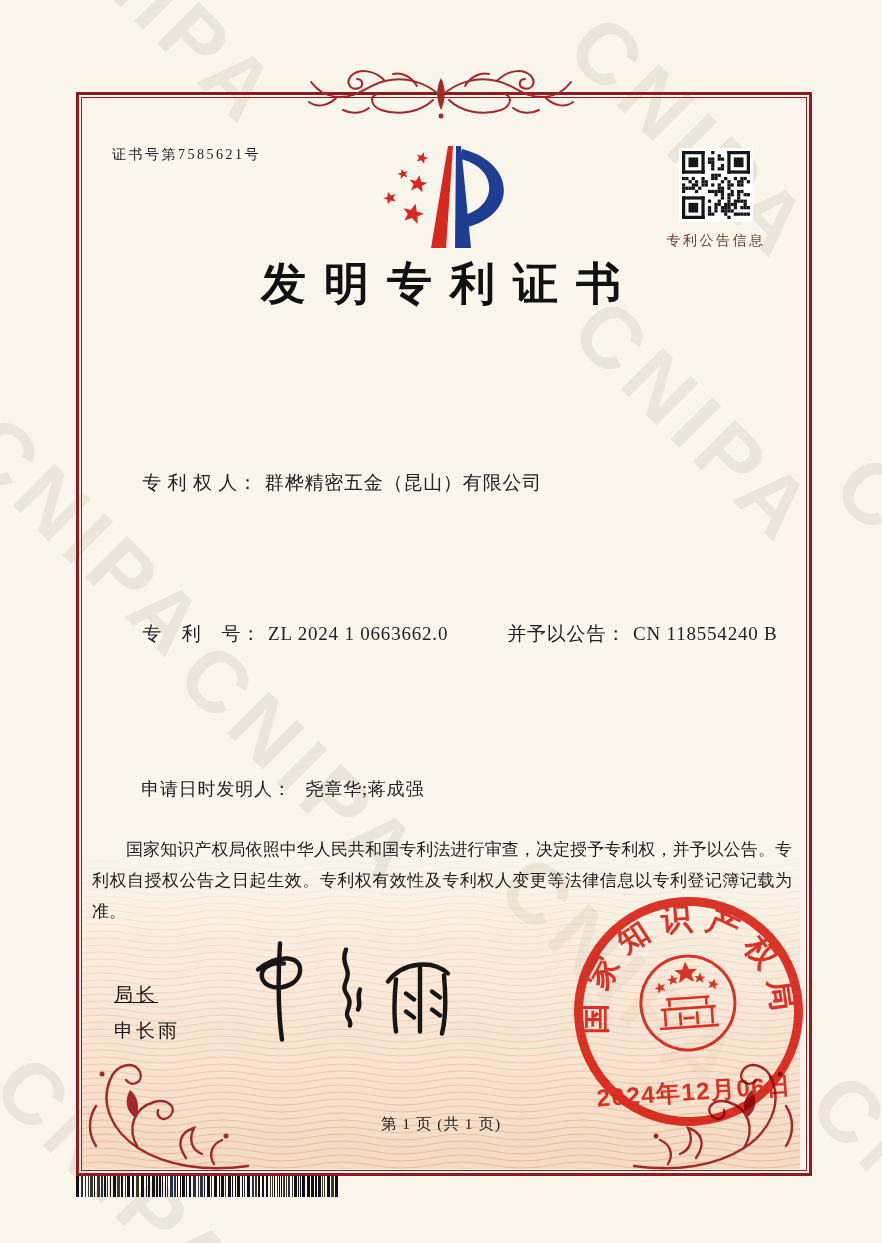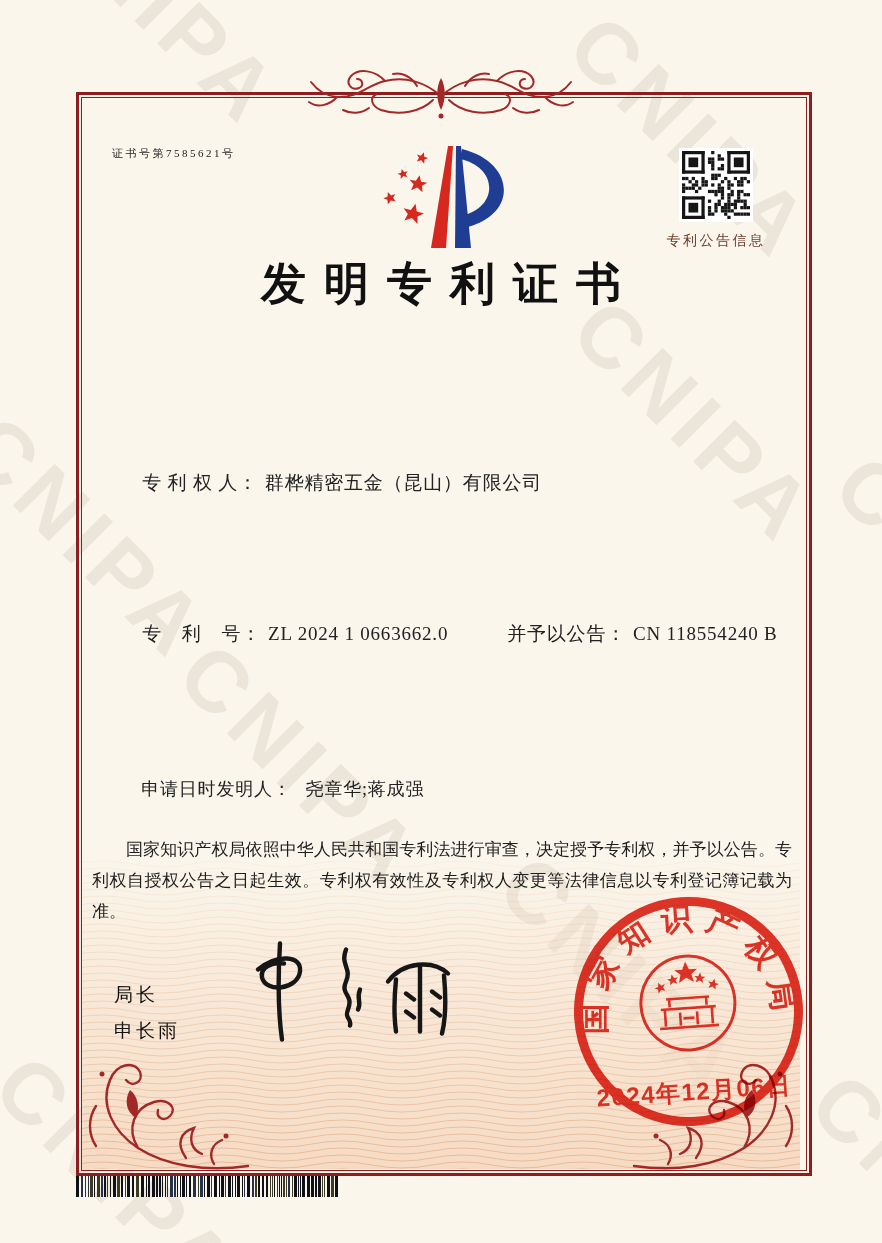--- a/index.html
+++ b/index.html
@@ -14,41 +14,41 @@
   
   .frame{position:absolute;left:76px;top:92px;width:730px;height:1078px;
          border:3.5px solid #8f1d1d;}
   .frame::after{content:"";position:absolute;inset:2px;border:1.5px solid #8f1d1d;}
 
   
   .waves-region{position:absolute;left:82px;top:858px;width:718px;height:311px;
     background:linear-gradient(180deg, rgba(247,226,208,0) 0%, rgba(247,221,199,0.55) 45%, #f6dbc4 100%);
     overflow:hidden;pointer-events:none;}
 
-  .cert-no{position:absolute;left:112px;top:146px;font-size:11px;letter-spacing:2.5px;color:#1c1c1c;}
+  .cert-no{position:absolute;left:112px;top:146px;font-size:14px;letter-spacing:2.5px;color:#1c1c1c;}
 
   .logo{position:absolute;left:358px;top:136px;width:150px;height:122px;}
 
   .qr-block{position:absolute;left:658px;top:148px;width:116px;text-align:center;}
   .qr-frame{display:inline-block;background:#ffffff;padding:3px;line-height:0;}
   .qr-caption{margin-top:9px;font-size:14px;letter-spacing:2.5px;color:#6e3a2a;}
 
   .title{position:absolute;left:0;right:0;top:254px;text-align:center;
          font-size:45px;font-weight:700;letter-spacing:18px;text-indent:18px;color:#111;}
 
   .row{position:absolute;left:120px;font-size:19px;color:#222;white-space:pre;letter-spacing:0.8px;}
   .row .val{padding-left:7px;}
   .row.wide-gap .val{padding-left:14px;}
   .col2{left:485px;}
 
   .legal{position:absolute;left:92px;top:834px;width:700px;font-size:17px;line-height:31px;
          text-align:justify;text-indent:2em;color:#1d1d1d;}
 
   .sig-title{position:absolute;left:114px;top:982px;font-family:"Liberation Sans", sans-serif;
-             font-size:19px;letter-spacing:3px;color:#111;font-weight:500;}
+             font-size:19px;letter-spacing:3px;color:#111;font-weight:500;text-decoration:underline;}
   .sig-name{position:absolute;left:114px;top:1018px;font-family:"Liberation Sans", sans-serif;
             font-size:19px;letter-spacing:3px;color:#111;font-weight:500;}
   .sig-hand{position:absolute;left:228px;top:930px;width:250px;height:118px;}
 
   .seal{position:absolute;left:570px;top:893px;width:237px;height:237px;
         transform:rotate(-4deg);opacity:0.94;mix-blend-mode:multiply;}
 
   .footer{position:absolute;left:0;right:0;top:1114px;text-align:center;font-size:15.5px;
           letter-spacing:1px;color:#222;}
 
@@ -379,20 +379,21 @@
         <path d="M100,105 L100,113 M137,105 L137,113"></path>
         <path d="M91,115 L146,115"></path>
         <path d="M95,115 L95,132 M142,115 L142,132 M110,119 L110,132 M127,119 L127,132"></path>
         <path d="M89,134 L148,134"></path>
         <path d="M113,125 L124,125"></path>
       </g>
     </g>
     <text x="118.5" y="207" font-size="24" font-weight="700" letter-spacing="1.5" fill="#e02a1e" font-family="Liberation Sans, sans-serif" text-anchor="middle">2024年12月06日</text>
   </svg>
 
+  <div class="footer">第 1 页 (共 1 页)</div>
   <div id="barcode">
       <i style="left: 0px; width: 3px; background: rgb(16, 16, 24);"></i>
       <i style="left: 5px; width: 2px; background: rgb(37, 50, 74);"></i>
       <i style="left: 9px; width: 1px; background: rgb(37, 50, 74);"></i>
       <i style="left: 12px; width: 1px; background: rgb(37, 50, 74);"></i>
       <i style="left: 14px; width: 3px; background: rgb(60, 58, 34);"></i>
       <i style="left: 18px; width: 1px; background: rgb(16, 16, 24);"></i>
       <i style="left: 21px; width: 3px; background: rgb(60, 58, 34);"></i>
       <i style="left: 25px; width: 2px; background: rgb(37, 50, 74);"></i>
       <i style="left: 28px; width: 2px; background: rgb(16, 16, 24);"></i>

